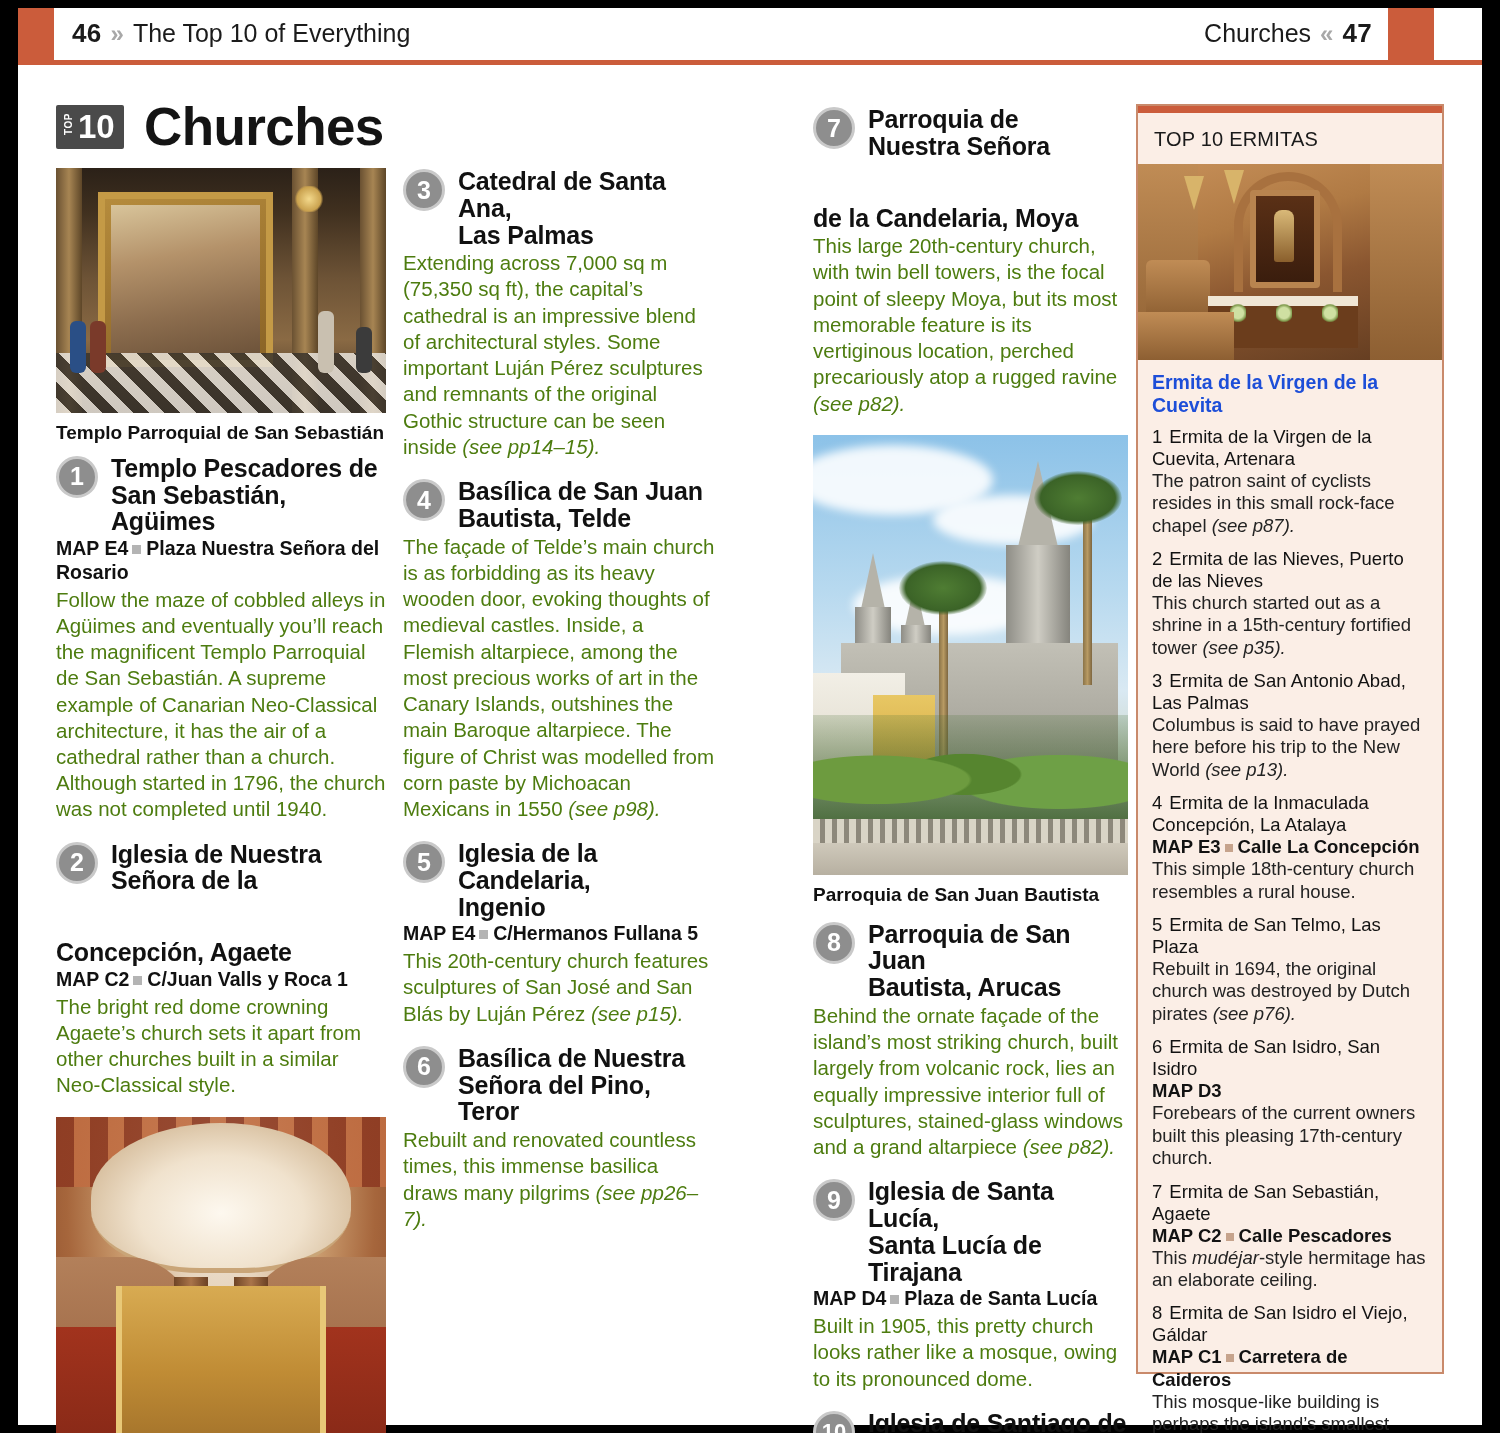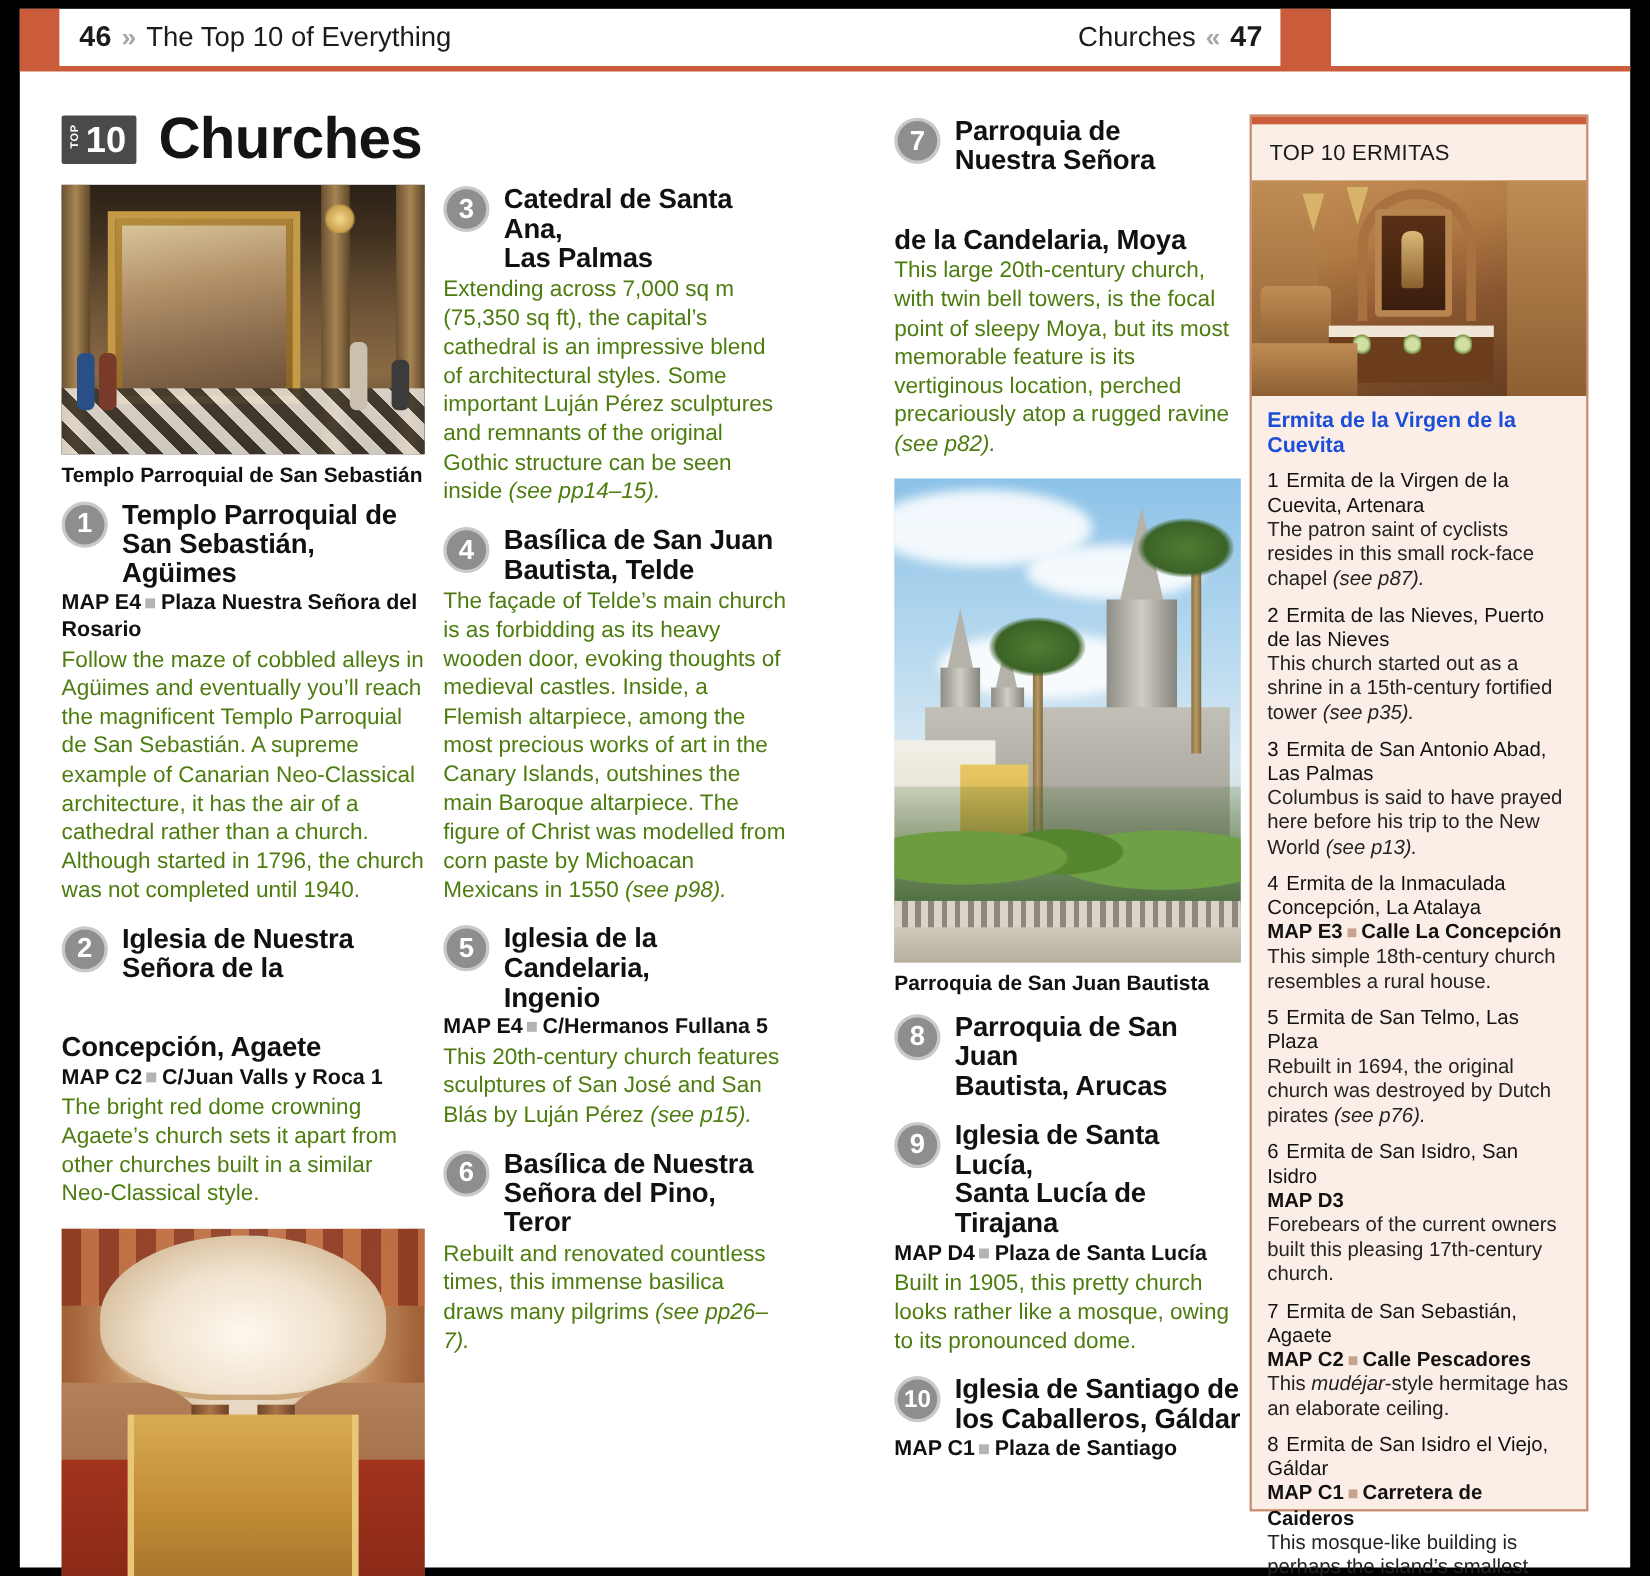--- a/index.html
+++ b/index.html
@@ -9,21 +9,21 @@
     font-family: "Liberation Sans", sans-serif;
     overflow: hidden;
   }
   .page {
     position: absolute; left: 18px; top: 8px;
     width: 1464px; height: 1417px;
     background: #ffffff;
   }
 
   
-  .header { position: absolute; left: 0; top: 0; width: 1192px; height: 60px; text-align: center; }
+  .header { position: absolute; left: 0; top: 0; width: 1416px; height: 60px; text-align: center; }
   .hdr-tab-left {
     position: absolute; left: 0; top: 0; width: 36px; height: 52px;
     background: #cb5c3b;
   }
   .hdr-tab-right {
     position: absolute; right: 0; top: 0; width: 46px; height: 52px;
     background: #cb5c3b;
   }
   .hdr-rule {
     position: absolute; left: 0; top: 52px; width: 1464px; height: 5px;
@@ -334,21 +334,21 @@
         <div class="person" style="left:262px;background:#c9c0b0;height:62px;"></div>
         <div class="person" style="left:300px;background:#3b3b3b;height:46px;"></div>
       </div>
       <div class="caption">Templo Parroquial de San Sebastián</div>
     </div>
 
     <div class="entry">
       <div class="entry-head">
         <div class="num-circle">1</div>
         <div class="entry-title">
-          <span>Templo Parroquial de</span><br>
+          <span>Templo Pescadores de</span><br>
           <span>San Sebastián, Agüimes</span>
         </div>
       </div>
       <div class="maprow">
         <span>MAP E4</span><span class="sq"></span><span>Plaza Nuestra Señora del Rosario</span>
       </div>
       <div class="body">Follow the maze of cobbled alleys in Agüimes and eventually you’ll reach the magnificent Templo Parroquial de San Sebastián. A supreme example of Canarian Neo-Classical architecture, it has the air of a cathedral rather than a church. Although started in 1796, the church was not completed until 1940.</div>
     </div>
 
     <div class="entry">
@@ -486,20 +486,23 @@
       <div class="caption">Parroquia de San Juan Bautista</div>
     </div>
 
     <div class="entry" style="margin-top:14px;">
       <div class="entry-head">
         <div class="num-circle">8</div>
         <div class="entry-title">
           <span>Parroquia de San Juan</span><br>
           <span>Bautista, Arucas</span>
         </div>
+      </div>
+      <div class="body">
+        <span>Behind the ornate façade of the island’s most striking church, built largely from volcanic rock, lies an equally impressive interior full of sculptures, stained-glass windows and a grand altarpiece </span><i>(see p82).</i>
       </div>
     </div>
 
     <div class="entry">
       <div class="entry-head">
         <div class="num-circle">9</div>
         <div class="entry-title">
           <span>Iglesia de Santa Lucía,</span><br>
           <span>Santa Lucía de Tirajana</span>
         </div>

